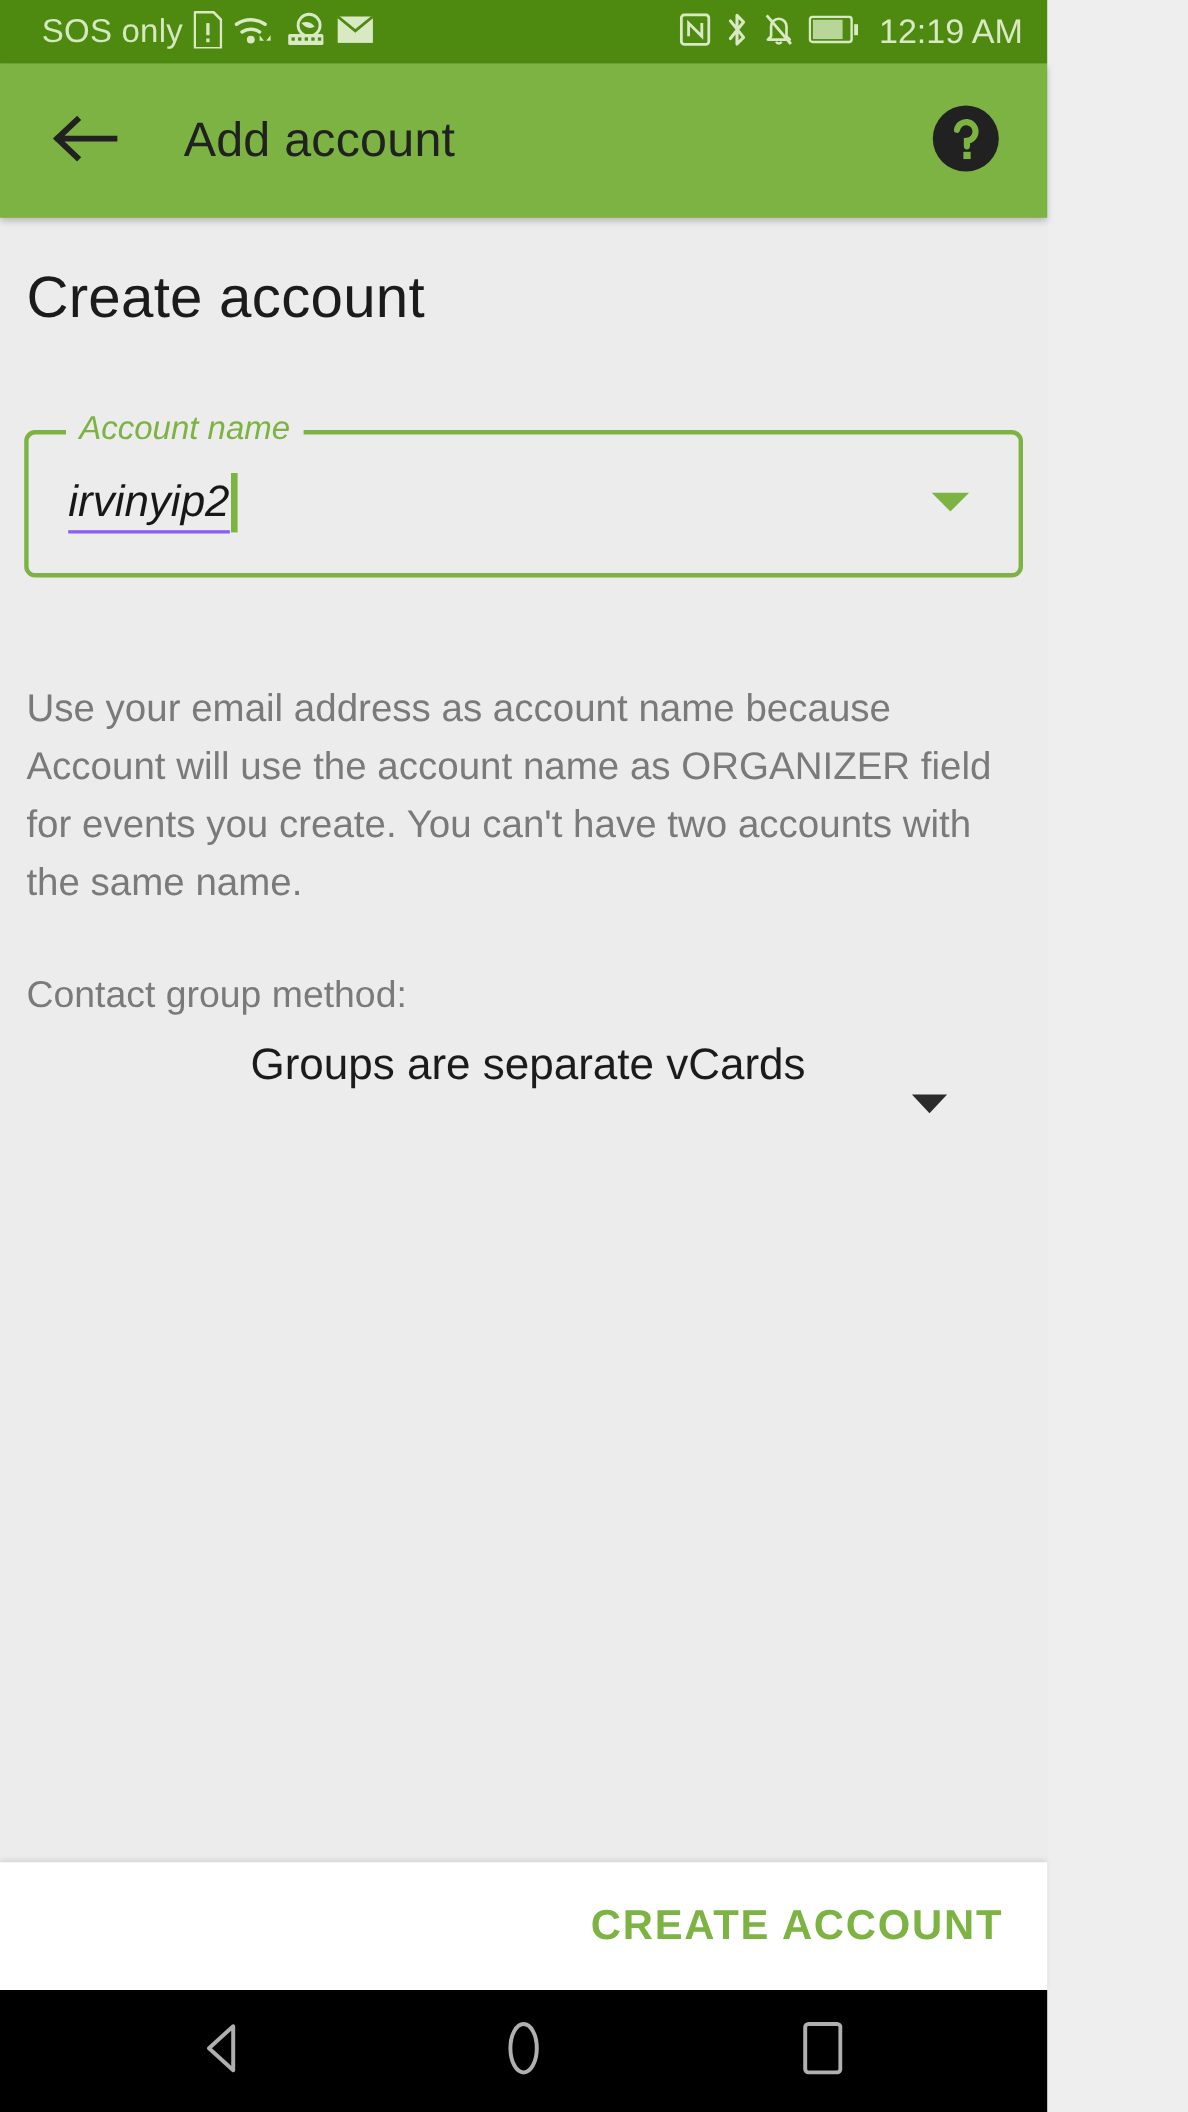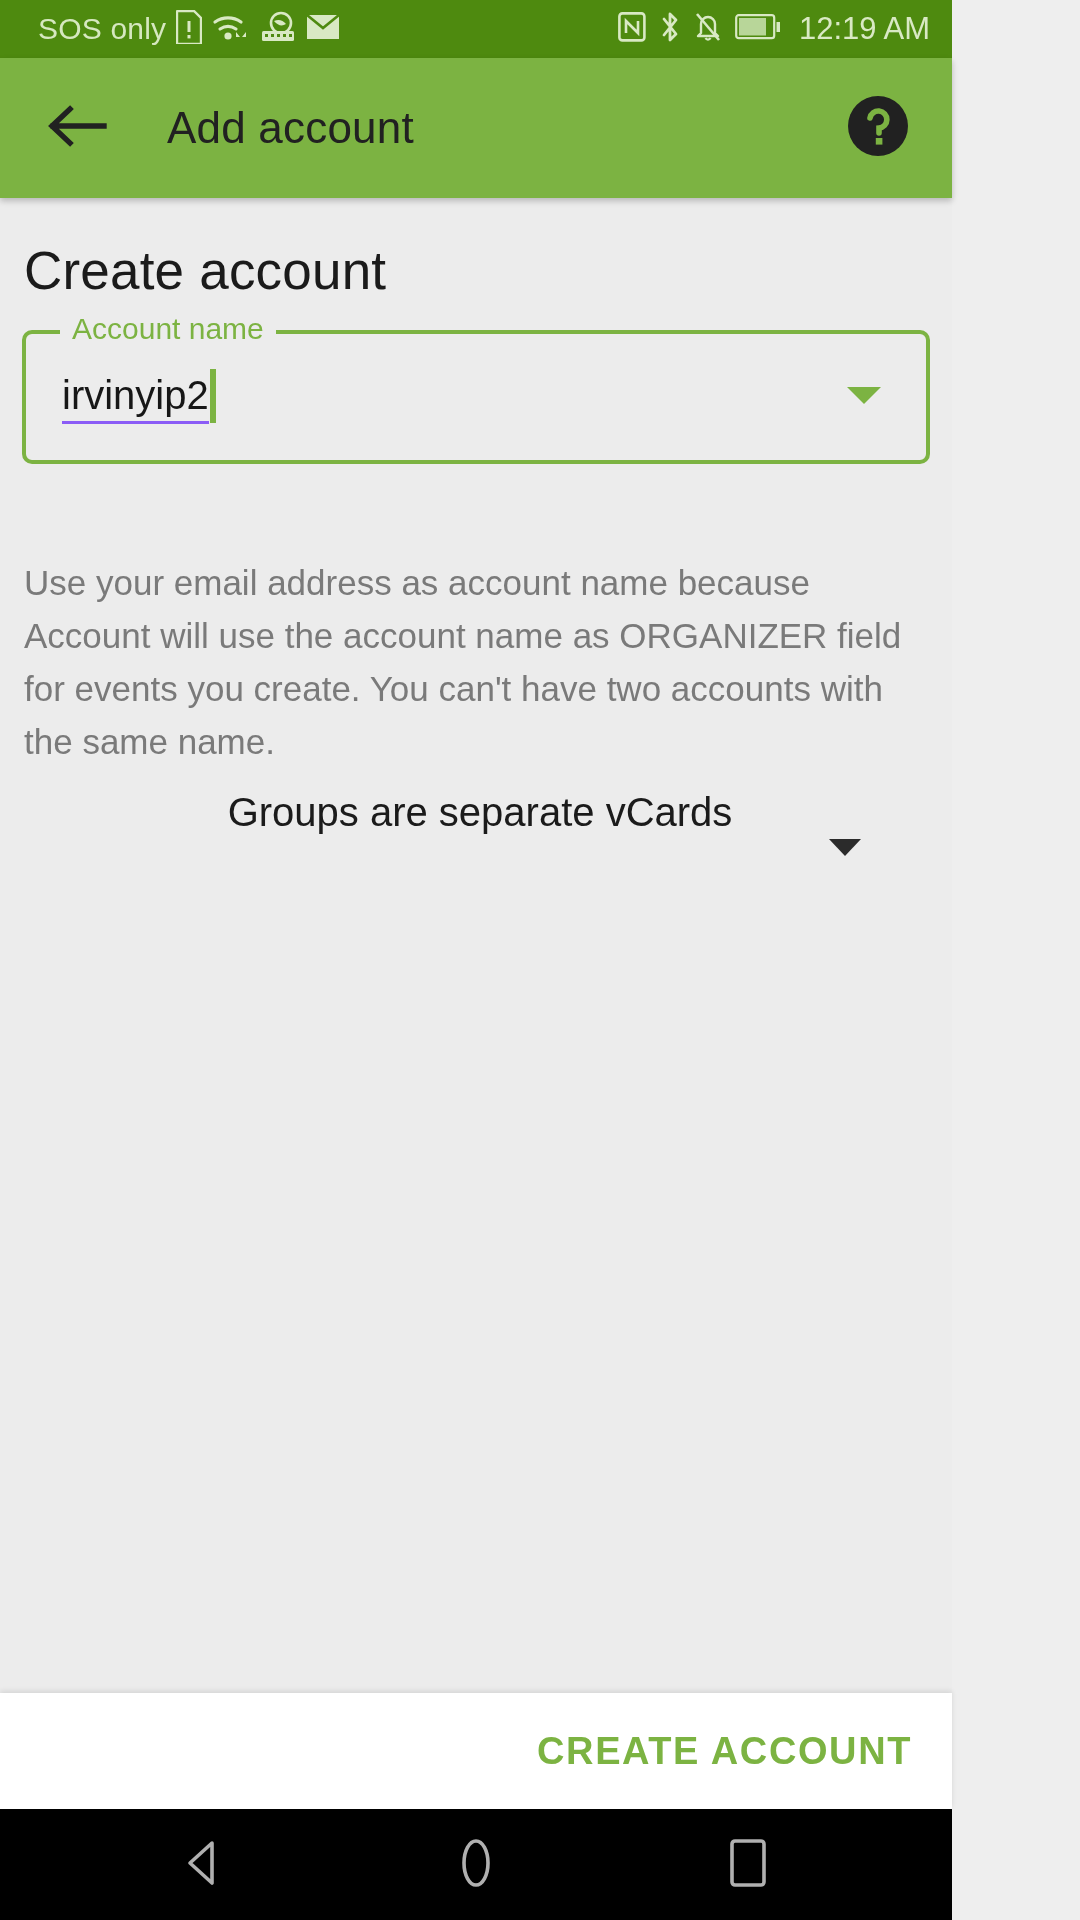--- a/index.html
+++ b/index.html
@@ -105,22 +105,23 @@
     font-size: 53px;
     color: #1b1b1b;
     margin-top: 42px;
     margin-left: 2px;
     letter-spacing: 0.2px;
   }
 
   
   .field-wrap {
     position: relative;
-    margin-top: 29px;
+    margin-top: 90px;
     height: 134px;
+    font-style: italic;
   }
   .field-box {
     position: absolute;
     inset: 0;
     border: 4px solid #7cb342;
     border-radius: 10px;
     background: transparent;
   }
   .field-legend {
     position: absolute;
@@ -355,20 +356,21 @@
         <span class="field-arrow">
           <svg width="40" height="26" viewBox="0 0 40 26">
               <path d="M3 5 L20 22 L37 5 z" fill="#7cb342"></path>
             </svg>
         </span>
       </div>
     </div>
 
     <div class="description">Use your email address as account name because Account will use the account name as ORGANIZER field for events you create. You can't have two accounts with the same name.</div>
 
+    <div class="cgm-label">Contact group method:</div>
 
     <div class="cgm-spinner">
       <span class="cgm-value">Groups are separate vCards</span>
       <span class="cgm-arrow">
         <svg width="38" height="24" viewBox="0 0 38 24">
             <path d="M3 4 L19 21 L35 4 z" fill="#2b2b2b"></path>
           </svg>
       </span>
     </div>
 

